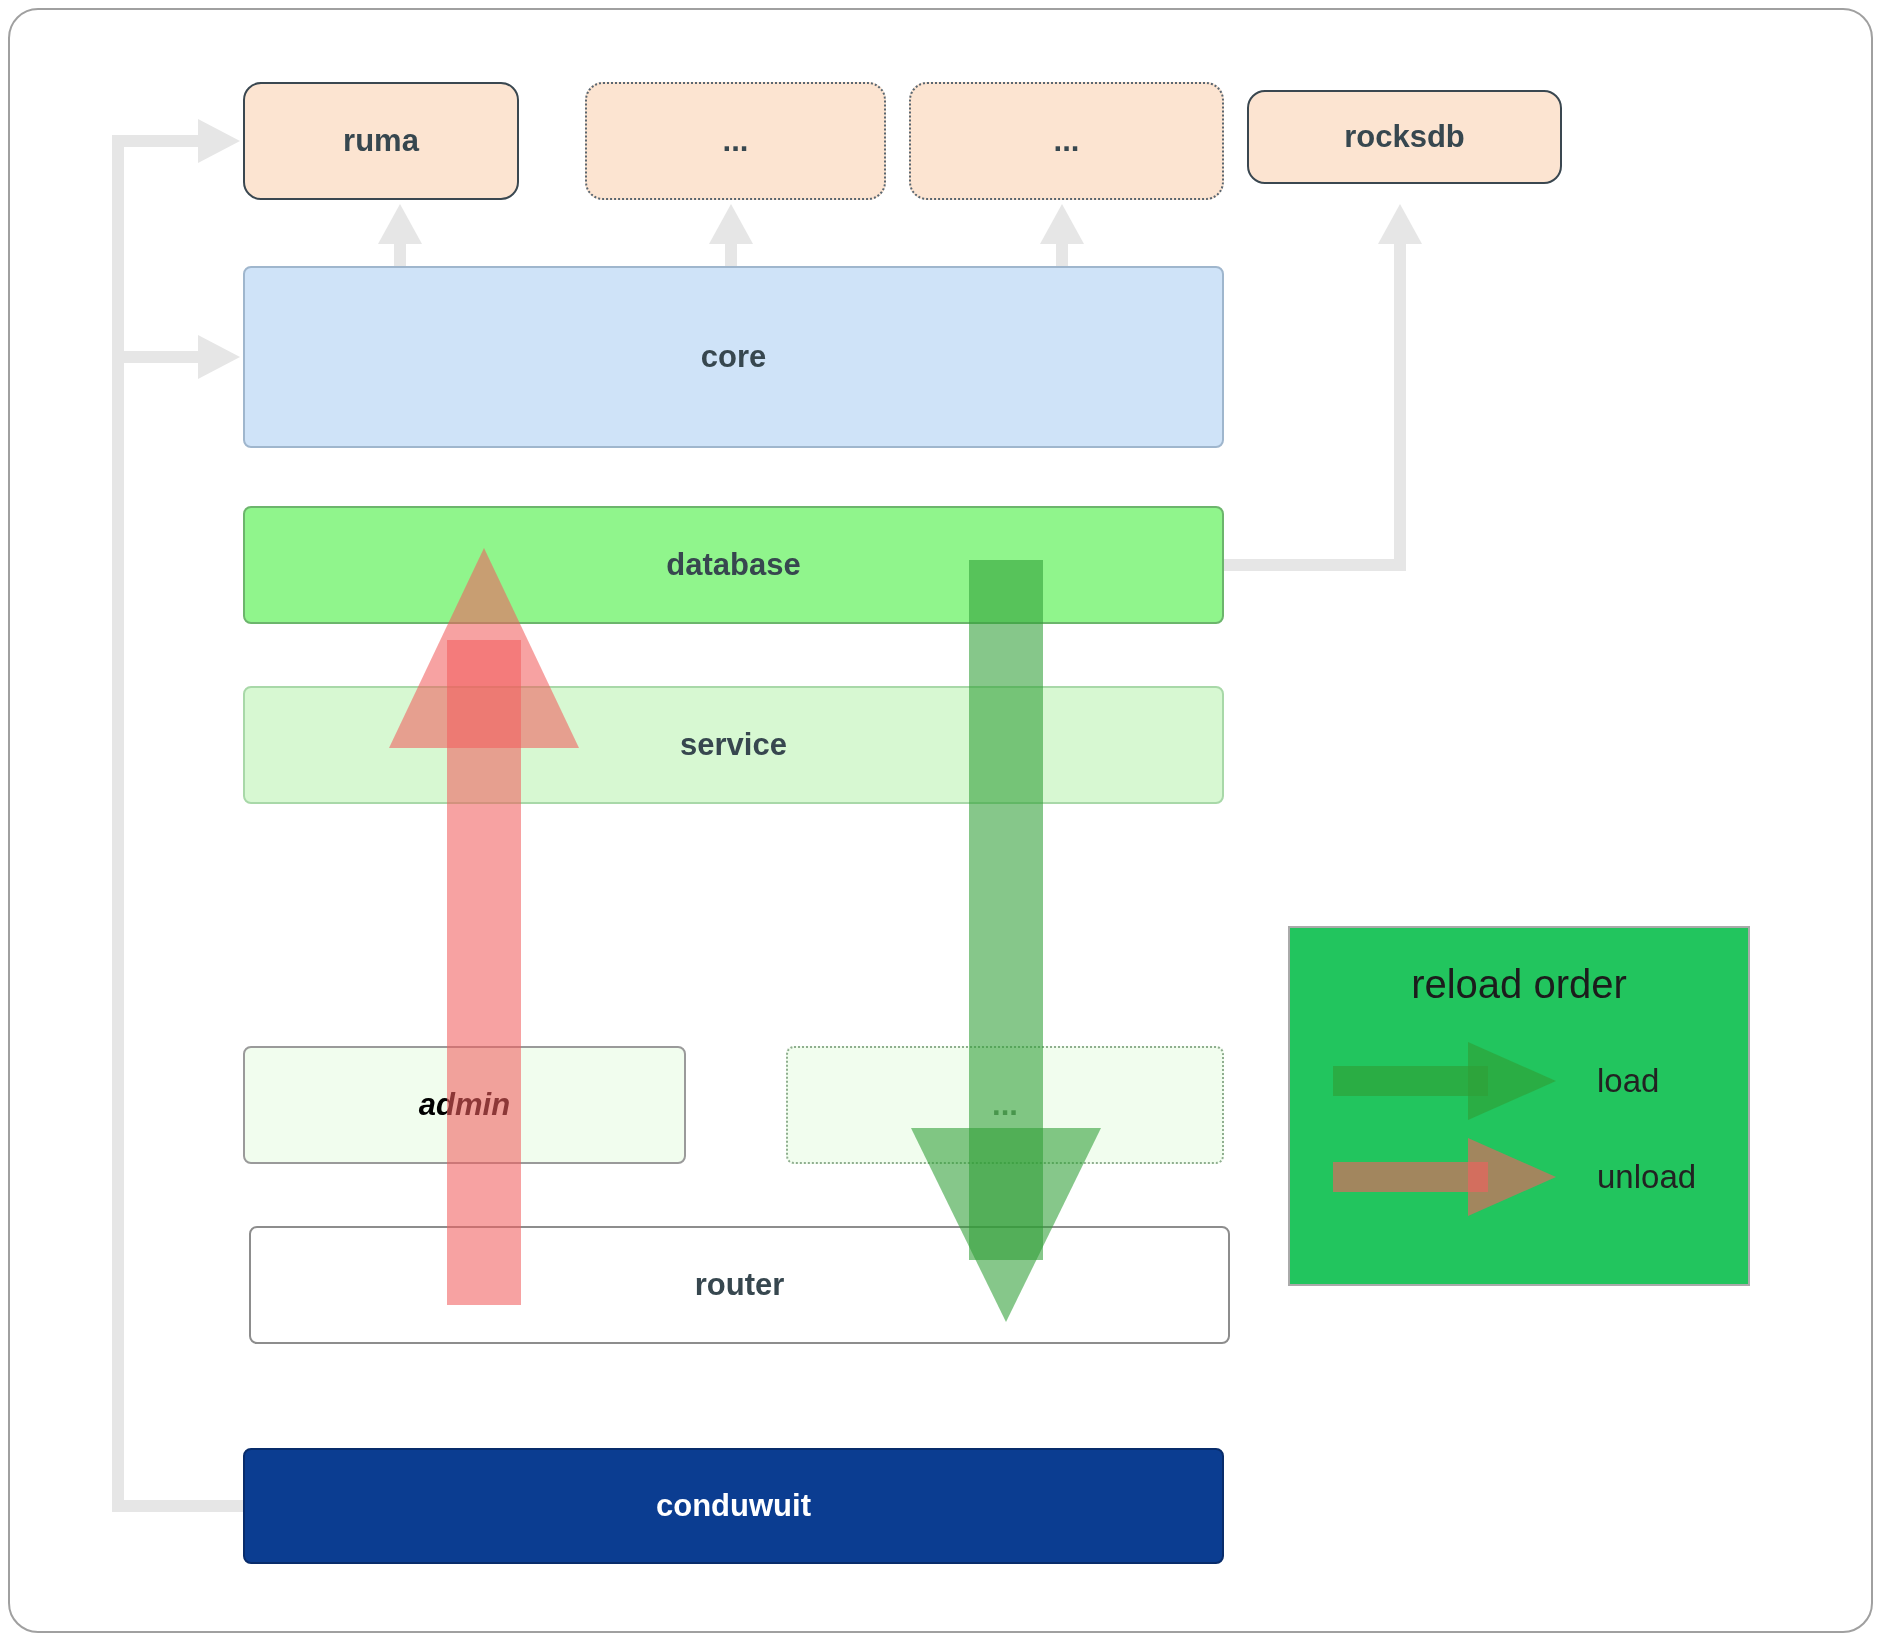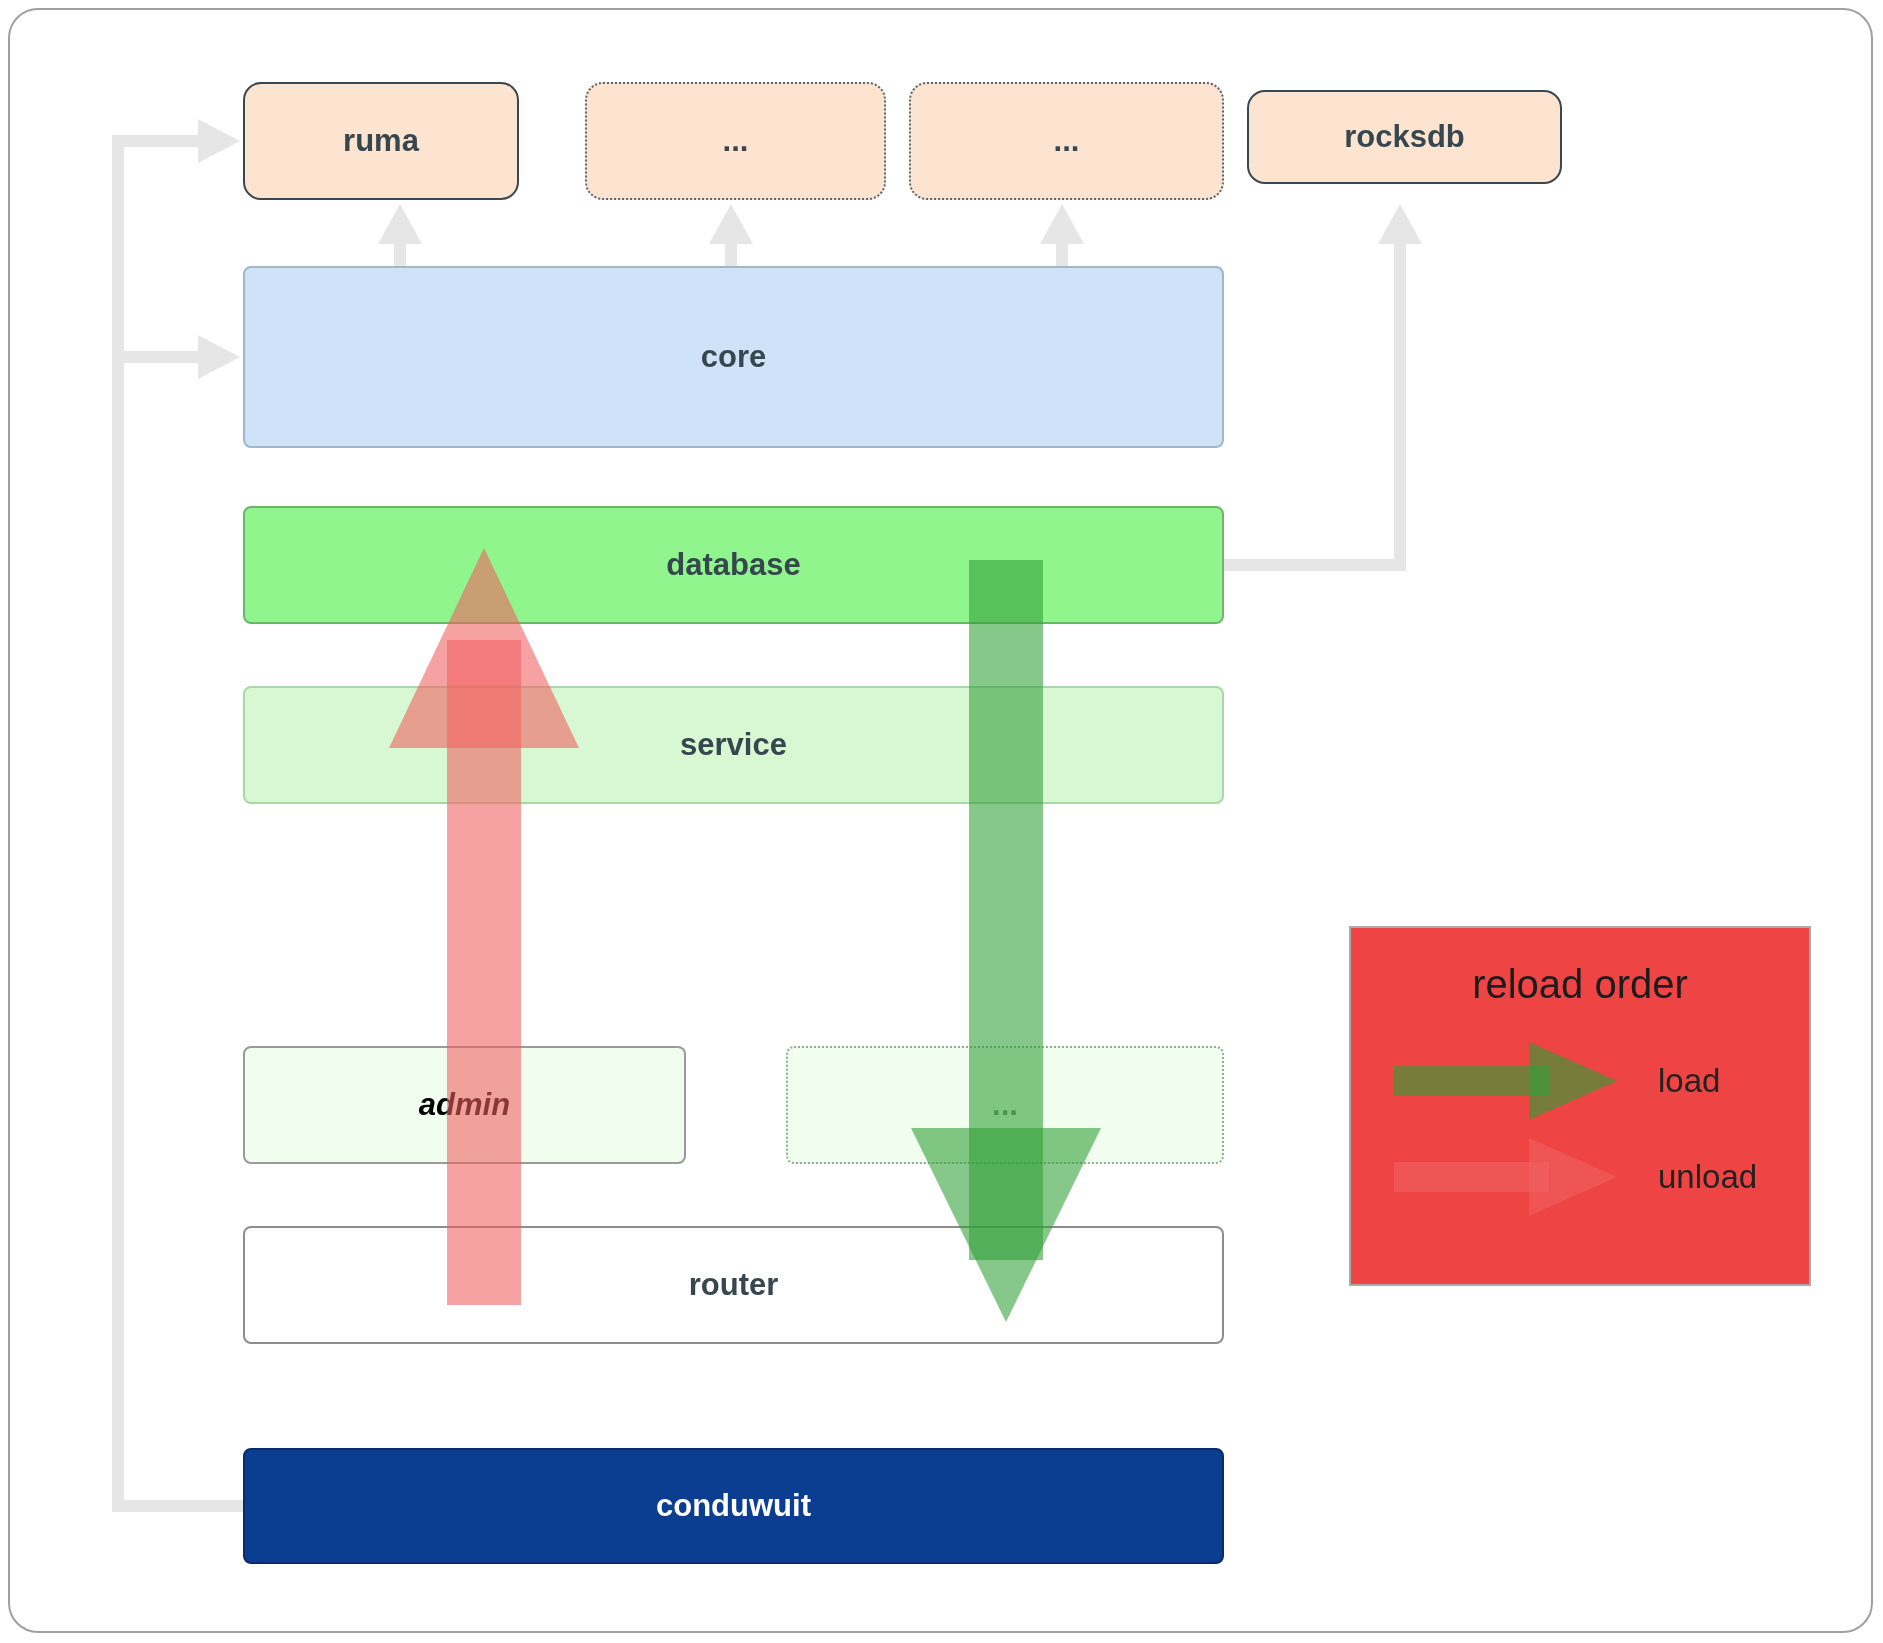--- a/index.html
+++ b/index.html
@@ -52,23 +52,23 @@
   .service  { background: #d7f8d2; border: 2px solid #a8d8a8; }
   .api      { background: #e8fce4; border: 2px solid #bfe3bf; }
   .admin    { background: #f1fdee; border: 2px solid #9a9a9a; color: #000000; font-style: italic; }
   .midmore  { background: #f1fdee; border: 2px dotted #8fae8f; color: #6d8a6d; }
   .router   { background: #ffffff; border: 2px solid #8d8d8d; }
   .conduwuit{ background: #0b3d91; border: 2px solid #082c6b; color: #ffffff; font-weight: 700; }
 
   
   .legend {
     position: absolute;
-    left: 1349px; top: 926px;
+    left: 1288px; top: 926px;
     width: 462px; height: 360px;
-    background: #ef4444;
+    background: #22c55e;
     border: 2px solid #aaaaaa;
     z-index: 2;
     display: flex;
     flex-direction: column;
     padding: 34px 0 0 0;
   }
   .legend-title {
     text-align: center;
     font-size: 40px;
     font-weight: 500;
@@ -139,21 +139,21 @@
   </div>
 
 
   <div class="box admin" style="left:243px; top:1046px; width:443px; height:118px;">
     <span>admin</span>
   </div>
   <div class="box midmore" style="left:786px; top:1046px; width:438px; height:118px;">
     <span>...</span>
   </div>
 
-  <div class="box router" style="left:243px; top:1226px; width:981px; height:118px;">
+  <div class="box router" style="left:249px; top:1226px; width:981px; height:118px;">
     <span>router</span>
   </div>
 
   <div class="box conduwuit" style="left:243px; top:1448px; width:981px; height:116px;">
     <span>conduwuit</span>
   </div>
 
   <svg class="overlay layer" width="1883" height="1643" viewBox="0 0 1883 1643">
 
     <g>

